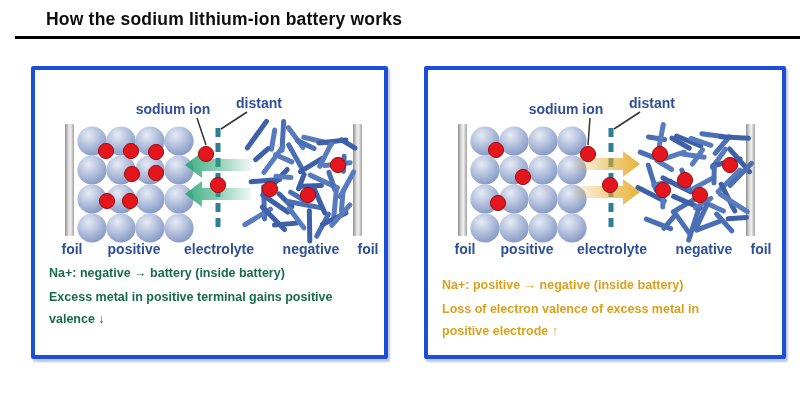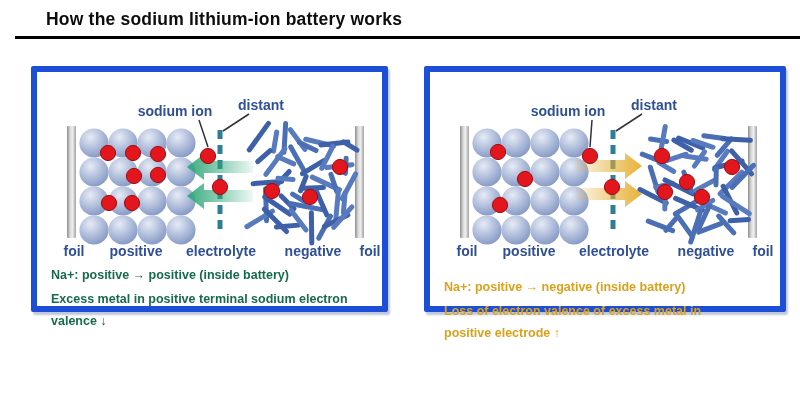--- a/index.html
+++ b/index.html
@@ -8,22 +8,22 @@
     background:#ffffff;font-family:"Liberation Sans",sans-serif;
   }
   .title{
     position:absolute;left:46px;top:9px;
     font-size:17.5px;font-weight:bold;color:#0d0d0d;letter-spacing:.2px;text-align:center;
   }
   .title-rule{
     position:absolute;left:15px;top:36px;width:785px;height:3px;background:#000;
   }
   .panel{
-    position:absolute;top:66px;height:246px;box-sizing:border-box;
-    border:6px solid #1d4ed8;background:#fff;border-radius:2px;
+    position:absolute;top:66px;height:293px;box-sizing:border-box;
+    border:4px solid #1d4ed8;background:#fff;border-radius:2px;
     box-shadow:2px 3px 2px rgba(125,145,180,.5);
   }
   .panel.left{left:31px;width:357px}
   .panel.right{left:424px;width:362px}
   svg.diagram{position:absolute;left:0;top:0;display:block}
   .notes{
     position:absolute;left:14px;top:192px;right:2px;
     font-weight:bold;font-size:12.5px;line-height:22px;white-space:pre;
   }
   .note{margin-bottom:2px}
@@ -133,21 +133,21 @@
       <line x1="162" y1="48" x2="171" y2="75" stroke="#333" stroke-width="1.5"></line>
       <line x1="212" y1="42" x2="186" y2="59" stroke="#333" stroke-width="1.5"></line>
       <text x="138" y="44" text-anchor="middle" class="callout">sodium ion</text>
       <text x="224" y="38" text-anchor="middle" class="callout">distant</text>
       <text x="37" y="184" text-anchor="middle" class="elabel">foil</text>
       <text x="99" y="184" text-anchor="middle" class="elabel">positive</text>
       <text x="184" y="184" text-anchor="middle" class="elabel">electrolyte</text>
       <text x="276" y="184" text-anchor="middle" class="elabel">negative</text>
       <text x="333" y="184" text-anchor="middle" class="elabel">foil</text>
     </svg>
-  <div class="notes" style="color: rgb(23, 107, 75);"><div class="note">Na+: positive → positive (inside battery)</div><div class="note">Excess metal in positive terminal sodium electron
+  <div class="notes" style="color: rgb(23, 107, 75);"><div class="note">Na+: negative → battery (inside battery)</div><div class="note">Excess metal in positive terminal gains positive
 valence ↓</div></div>
 </div>
 
 <div class="panel right">
   <svg class="diagram" width="356" height="190" viewBox="0 0 356 190">
       <defs>
         <radialGradient id="charge-sph" cx="0.38" cy="0.3" r="0.78">
           <stop offset="0%" stop-color="#e6ebf5"></stop>
           <stop offset="50%" stop-color="#b2bfdc"></stop>
           <stop offset="100%" stop-color="#7e93c1"></stop>

